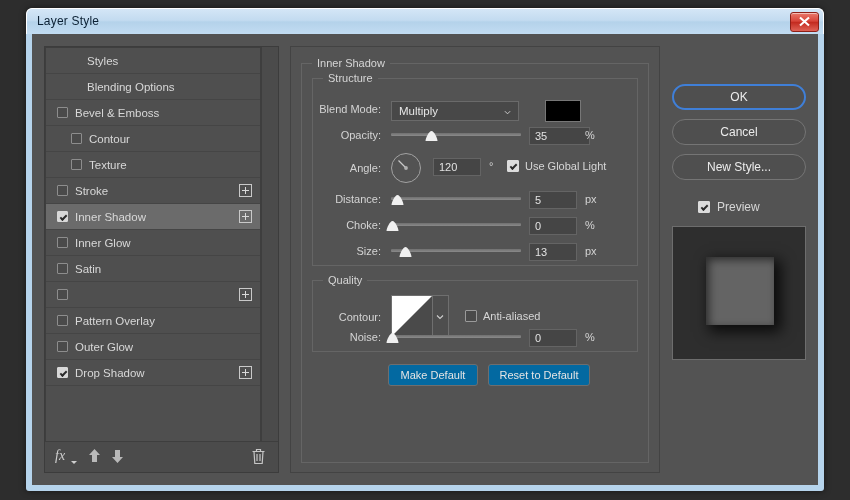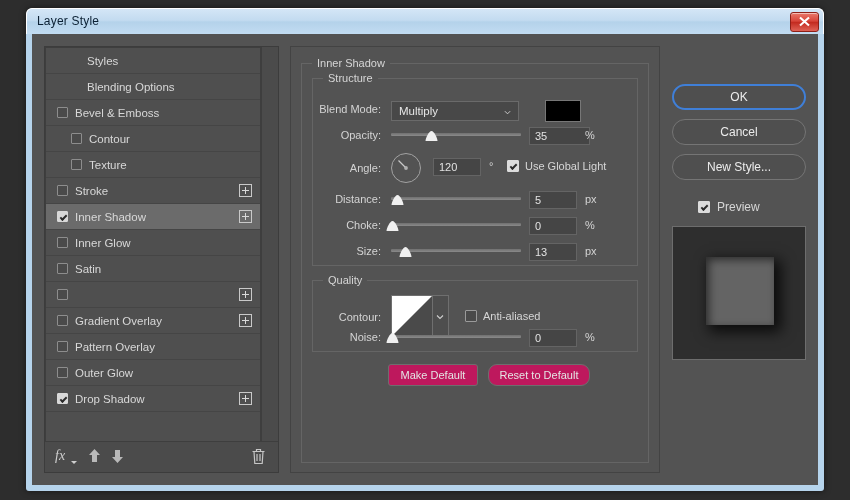--- a/index.html
+++ b/index.html
@@ -198,21 +198,21 @@
     background:#4a4a4a;overflow:hidden;
   }
   .contour-arrow{
     position:absolute;width:16px;height:42px;
     border:1px solid #6f6f6f;border-left:none;box-sizing:border-box;
     background:#4e4e4e;cursor:pointer;
   }
 
   .btn{
     position:absolute;height:22px;
-    background:#be185d;border:1px solid #6e6e6e;border-radius:3px;
+    background:#0369a1;border:1px solid #6e6e6e;border-radius:3px;
     box-sizing:border-box;color:#e4e4e4;font-size:11px;
     text-align:center;line-height:20px;cursor:pointer;
   }
 
   
   .right{position:absolute;left:640px;top:12px;width:136px;height:427px;}
   .rbtn{
     position:absolute;left:0;width:134px;height:26px;
     background:#4f4f4f;border:1px solid #757575;border-radius:13px;
     box-sizing:border-box;color:#ececec;font-size:12px;
@@ -254,21 +254,20 @@
           <div class="style-row indent0 header"><span class="lbl">Styles</span></div>
           <div class="style-row indent0 header"><span class="lbl">Blending Options</span></div>
           <div class="style-row indent0"><span class="cb"></span><span class="lbl">Bevel &amp; Emboss</span></div>
           <div class="style-row indent1"><span class="cb"></span><span class="lbl">Contour</span></div>
           <div class="style-row indent1"><span class="cb"></span><span class="lbl">Texture</span></div>
           <div class="style-row indent0"><span class="cb"></span><span class="lbl">Stroke</span><span class="plus"></span></div>
           <div class="style-row indent0 selected"><span class="cb on"></span><span class="lbl">Inner Shadow</span><span class="plus"></span></div>
           <div class="style-row indent0"><span class="cb"></span><span class="lbl">Inner Glow</span></div>
           <div class="style-row indent0"><span class="cb"></span><span class="lbl">Satin</span></div>
           <div class="style-row indent0"><span class="cb"></span><span class="plus"></span></div>
-          <div class="style-row indent0"><span class="cb"></span><span class="lbl">Gradient Overlay</span><span class="plus"></span></div>
           <div class="style-row indent0"><span class="cb"></span><span class="lbl">Pattern Overlay</span></div>
           <div class="style-row indent0"><span class="cb"></span><span class="lbl">Outer Glow</span></div>
           <div class="style-row indent0"><span class="cb on"></span><span class="lbl">Drop Shadow</span><span class="plus"></span></div>
         </div>
       <div class="styles-scroll"></div>
       <div class="styles-toolbar">
         <div class="tb-icon tb-fx">
           <span>fx</span>
           <span class="caret"></span>
         </div>
@@ -411,21 +410,21 @@
               </svg>
             </div>
             <div class="field" style="left:216px;top:0;width:48px;">
               <span>0</span>
             </div>
             <span class="unit" style="left:272px;">%</span>
           </div>
         </div>
 
         <div class="btn" style="left:86px;top:300px;width:90px;">Make Default</div>
-        <div class="btn" style="left:186px;top:300px;width:102px;border-radius:9px;">Reset to Default</div>
+        <div class="btn" style="left:186px;top:300px;width:102px;">Reset to Default</div>
       </div>
     </div>
 
     <div class="right">
       <div class="rbtn primary" style="top:38px;">OK</div>
       <div class="rbtn" style="top:73px;">Cancel</div>
       <div class="rbtn" style="top:108px;">New Style...</div>
 
       <div class="preview-row">
         <div class="chk on" style="left:0;top:0;"></div>

